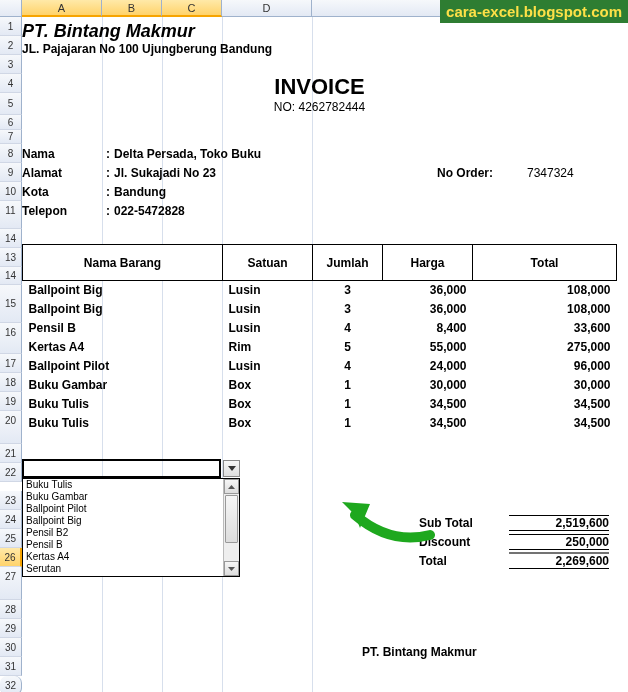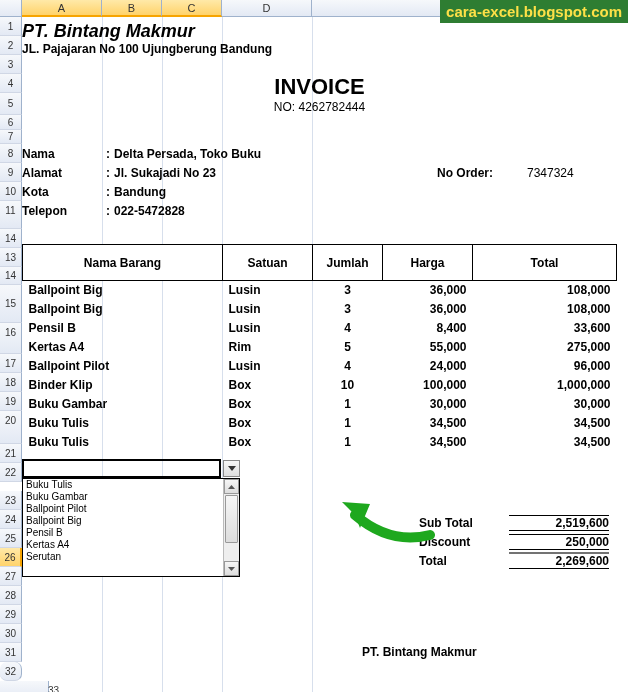--- a/index.html
+++ b/index.html
@@ -215,21 +215,21 @@
       <div class="row-header" style="height: 19px; line-height: 19px;">17</div>
       <div class="row-header" style="height: 19px; line-height: 19px;">18</div>
       <div class="row-header" style="height: 19px; line-height: 19px;">19</div>
       <div class="row-header" style="height: 33px; line-height: 19px;">20</div>
       <div class="row-header" style="height: 19px; line-height: 19px;">21</div>
       <div class="row-header" style="height: 19px; line-height: 19px;">22</div>
       <div class="row-header" style="height: 19px; line-height: 19px; margin-top: 9px;">23</div>
       <div class="row-header" style="height: 19px; line-height: 19px;">24</div>
       <div class="row-header" style="height: 19px; line-height: 19px;">25</div>
       <div class="row-header sel" style="height: 19px; line-height: 19px;">26</div>
-      <div class="row-header" style="height: 19px; line-height: 19px;">27</div>
+      <div class="row-header" style="height: 33px; line-height: 19px;">27</div>
       <div class="row-header" style="height: 19px; line-height: 19px;">28</div>
       <div class="row-header" style="height: 19px; line-height: 19px;">29</div>
       <div class="row-header" style="height: 19px; line-height: 19px;">30</div>
       <div class="row-header" style="height: 19px; line-height: 19px;">31</div>
       <div class="row-header" style="height: 19px; line-height: 19px; border-radius: 7px;">32</div>
       <div class="row-header" style="height: 19px; line-height: 19px; padding-left: 48px;">33</div>
       <div class="row-header" style="height: 19px; line-height: 19px;">34</div>
       <div class="row-header" style="height: 19px; line-height: 19px;">35</div>
     </div>
 
@@ -320,27 +320,20 @@
             <td class="num">275,000</td>
           </tr>
           <tr>
             <td>Ballpoint Pilot</td>
             <td>Lusin</td>
             <td class="ctr">4</td>
             <td class="num">24,000</td>
             <td class="num">96,000</td>
           </tr>
           <tr>
-            <td>Binder Klip</td>
-            <td>Box</td>
-            <td class="ctr">10</td>
-            <td class="num">100,000</td>
-            <td class="num">1,000,000</td>
-          </tr>
-          <tr>
             <td>Buku Gambar</td>
             <td>Box</td>
             <td class="ctr">1</td>
             <td class="num">30,000</td>
             <td class="num">30,000</td>
           </tr>
           <tr>
             <td>Buku Tulis</td>
             <td>Box</td>
             <td class="ctr">1</td>
@@ -382,20 +375,21 @@
         <path d="M0 0 L8 0 L4 5 Z" fill="#333"></path>
       </svg>
   </div>
 
   <div class="dd-list" style="top:478px; left:22px; width:218px; height:99px;">
     <div id="dd-items">
         <div class="dd-item">Buku Tulis</div>
         <div class="dd-item">Buku Gambar</div>
         <div class="dd-item">Ballpoint Pilot</div>
         <div class="dd-item">Ballpoint Big</div>
+        <div class="dd-item">Pensil B2</div>
         <div class="dd-item">Pensil B</div>
         <div class="dd-item">Kertas A4</div>
         <div class="dd-item">Serutan</div>
       </div>
     <div class="dd-scroll">
       <div class="btn" style="top:0">
         <svg width="7" height="4" viewBox="0 0 7 4">
             <path d="M0 4 L7 4 L3.5 0 Z" fill="#555"></path>
           </svg>
       </div>

